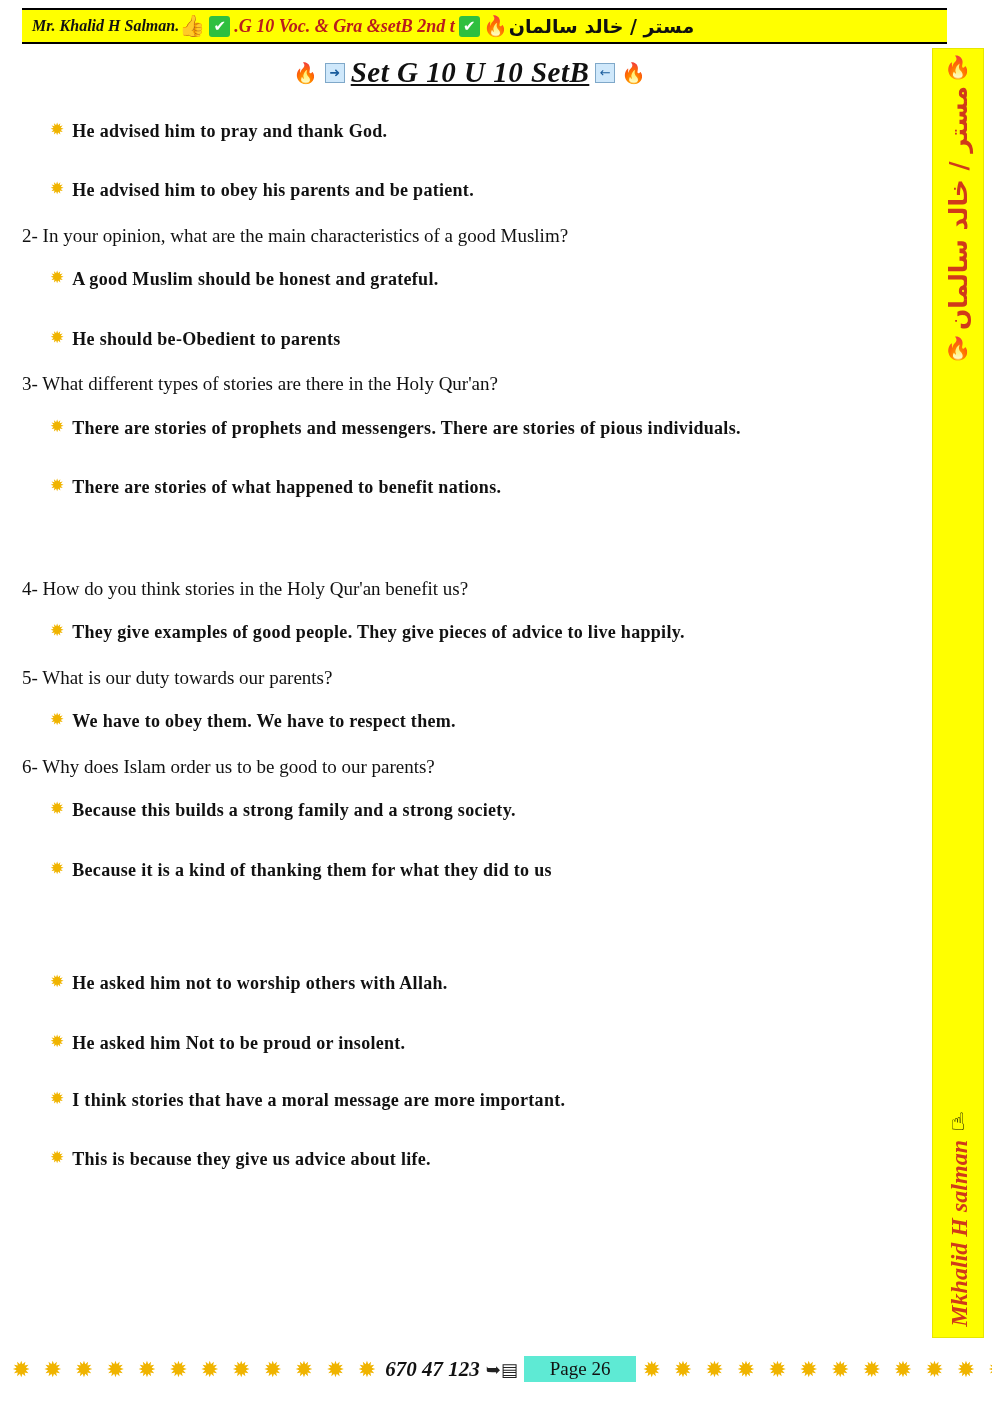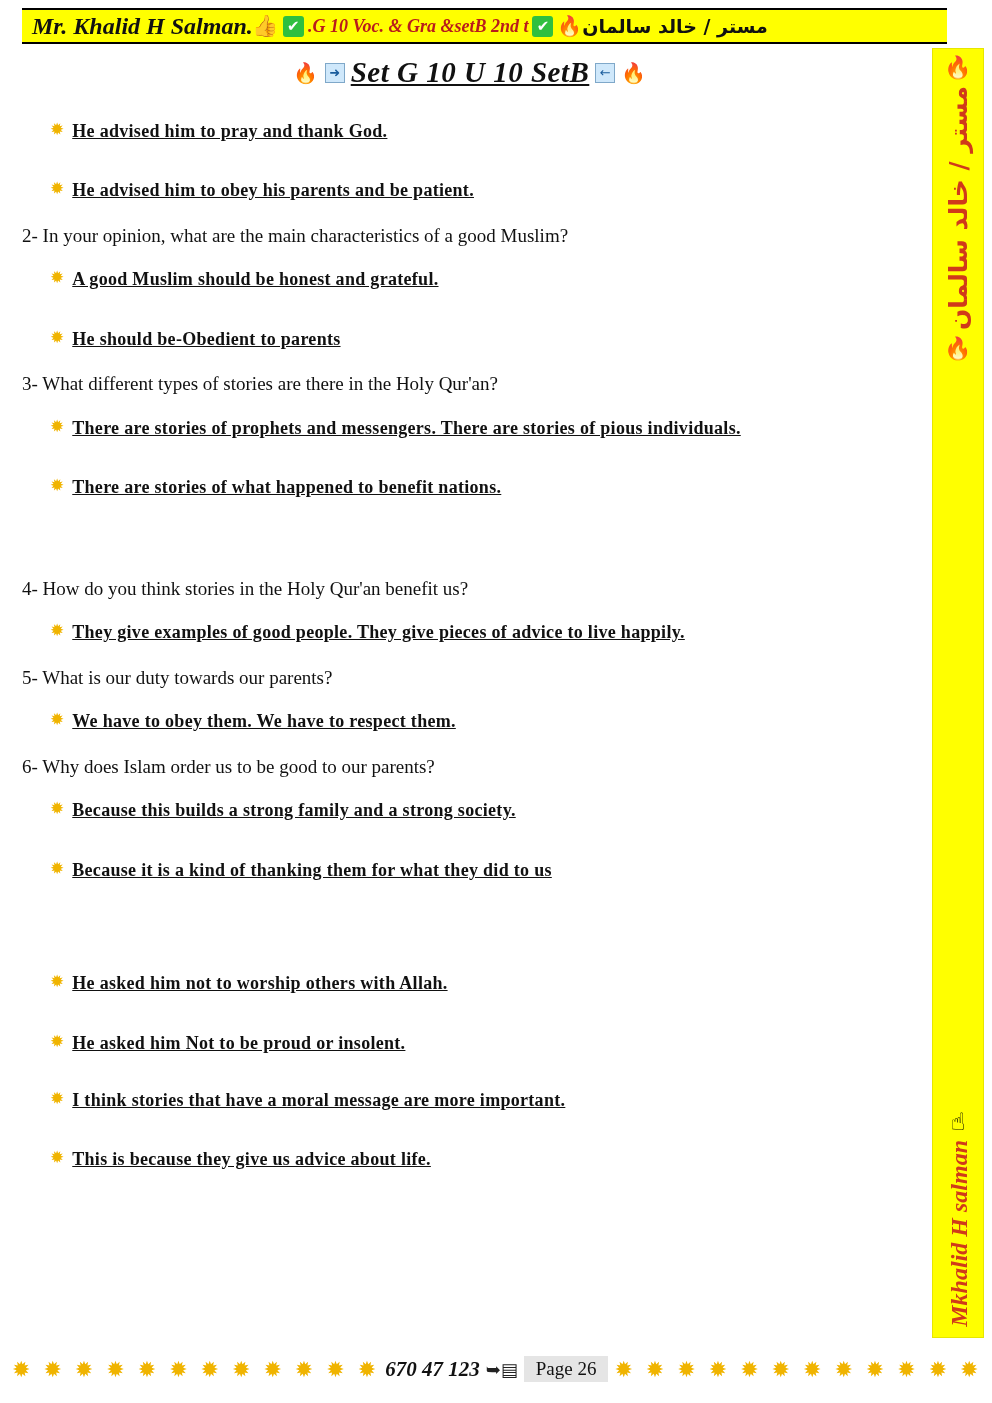--- a/index.html
+++ b/index.html
@@ -25,21 +25,21 @@
     border-bottom: 2px solid #000;
     display: flex;
     align-items: center;
     overflow: hidden;
     white-space: nowrap;
   }
   .header-bar .hdr-text {
     font-family: "Liberation Serif", serif;
     font-style: italic;
     font-weight: bold;
-    font-size: 24px;
+    font-size: 16px;
     color: #111;
     padding-left: 10px;
   }
   .header-bar .hdr-text2 {
     font-family: "Liberation Serif", serif;
     font-style: italic;
     font-weight: bold;
     font-size: 18px;
     color: #b91c1c;
   }
@@ -181,21 +181,20 @@
     margin: 0 0 6px 0;
     padding-left: 28px;
   }
   .a-text {
     font-family: "Liberation Serif", serif;
     font-weight: bold;
     font-size: 18px;
     color: #111;
     line-height: 1.3;
     letter-spacing: 0.3px;
-    text-decoration: underline;
   }
   .flower {
     font-family: "DejaVu Sans", sans-serif;
     font-size: 17px;
     color: #f0b400;
     line-height: 1.1;
     flex: 0 0 auto;
   }
   .sp-s { height: 14px; }
   .sp-m { height: 30px; }
@@ -227,25 +226,25 @@
     color: #111;
     white-space: nowrap;
   }
   .phone-ico {
     display: inline-block;
     font-family: "DejaVu Sans", sans-serif;
     font-size: 18px;
     color: #222;
   }
   .page-badge {
-    background: #e5e5e5;
+    background: #5eead4;
     font-family: "Liberation Serif", serif;
     font-size: 19px;
     color: #111;
-    padding: 2px 12px;
+    padding: 2px 26px;
     white-space: nowrap;
   }
 </style>
 </head>
 <body>
 
 <div class="header-bar">
   <span class="hdr-text">Mr. Khalid H Salman.</span>
   <span class="ico ico-thumb">👍</span>
   <span class="ico-check">✔</span>

